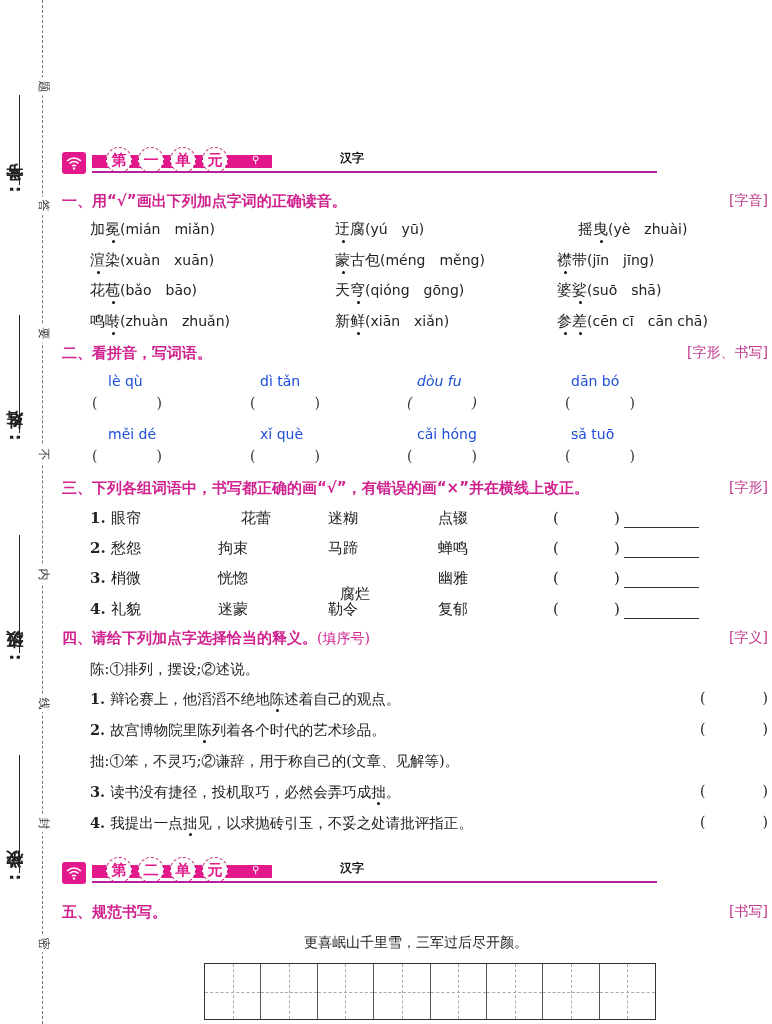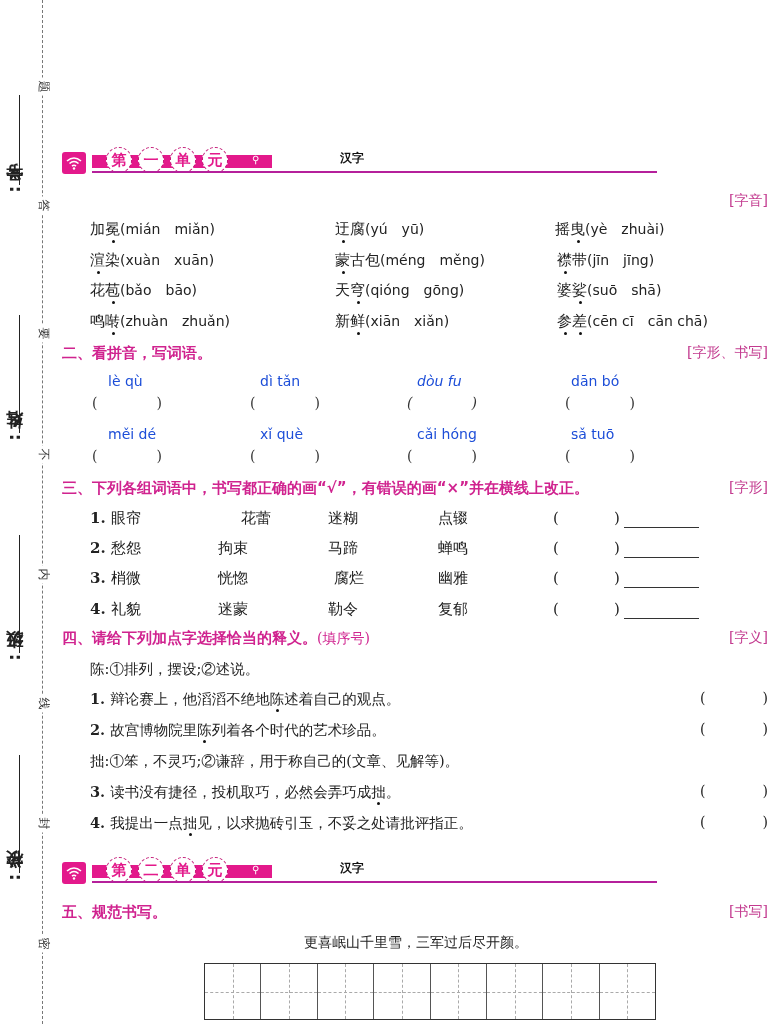--- a/index.html
+++ b/index.html
@@ -104,27 +104,28 @@
   <div class="unit-circle" style="left:44px;">第</div>
   <div class="unit-circle" style="left:76px;">一</div>
   <div class="unit-circle" style="left:108px;">单</div>
   <div class="unit-circle" style="left:140px;">元</div>
   <span class="search-glyph">⚲</span>
   <div class="header-line"></div>
   <span class="unit-topic">汉字</span>
 </div>
 
 <div class="sec-head" style="top:192px;">
+  <span class="sec-title">一、用“√”画出下列加点字词的正确读音。</span>
   <span class="sec-tag">[字音]</span>
 </div>
 
 <div id="q1">
     <div class="q1-item" style="top:220px;left:90px;font-size:15px;"><span class="hanzi">加</span><span class="hanzi dotted">冕</span><span class="py">(mián　miǎn)</span></div>
     <div class="q1-item" style="top:220px;left:335px;font-size:15px;"><span class="hanzi dotted">迂</span><span class="hanzi">腐</span><span class="py">(yú　yū)</span></div>
-    <div class="q1-item" style="top:220px;left:555px;font-size:15px;"><span class="hanzi">摇</span><span class="hanzi dotted">曳</span><span class="py">(yè　zhuài)</span></div>
+    <div class="q1-item" style="top:220px;left:578px;font-size:15px;"><span class="hanzi">摇</span><span class="hanzi dotted">曳</span><span class="py">(yè　zhuài)</span></div>
     <div class="q1-item" style="top:251px;left:90px;font-size:15px;"><span class="hanzi dotted">渲</span><span class="hanzi">染</span><span class="py">(xuàn　xuān)</span></div>
     <div class="q1-item" style="top:251px;left:335px;font-size:15px;"><span class="hanzi dotted">蒙</span><span class="hanzi">古包</span><span class="py">(méng　měng)</span></div>
     <div class="q1-item" style="top:251px;left:557px;font-size:15px;"><span class="hanzi dotted">襟</span><span class="hanzi">带</span><span class="py">(jīn　jīng)</span></div>
     <div class="q1-item" style="top:281px;left:90px;font-size:15px;"><span class="hanzi">花</span><span class="hanzi dotted">苞</span><span class="py">(bǎo　bāo)</span></div>
     <div class="q1-item" style="top:281px;left:335px;font-size:15px;"><span class="hanzi">天</span><span class="hanzi dotted">穹</span><span class="py">(qióng　gōng)</span></div>
     <div class="q1-item" style="top:281px;left:557px;font-size:15px;"><span class="hanzi">婆</span><span class="hanzi dotted">娑</span><span class="py">(suō　shā)</span></div>
     <div class="q1-item" style="top:312px;left:90px;font-size:15px;"><span class="hanzi">鸣</span><span class="hanzi dotted">啭</span><span class="py">(zhuàn　zhuǎn)</span></div>
     <div class="q1-item" style="top:312px;left:335px;font-size:15px;"><span class="hanzi">新</span><span class="hanzi dotted">鲜</span><span class="py">(xiān　xiǎn)</span></div>
     <div class="q1-item" style="top:312px;left:557px;font-size:15px;"><span class="hanzi dotted">参</span><span class="hanzi dotted">差</span><span class="py">(cēn cī　cān chā)</span></div>
   </div>
@@ -211,21 +212,21 @@
       <span style="left:128px;">拘束</span>
       <span style="left:238px;">马蹄</span>
       <span style="left:348px;">蝉鸣</span>
       <span style="left:463px;">(</span>
       <span style="left:524px;">)</span>
       <div class="q3-line"></div>
     </div>
     <div class="q3-row" style="top:569px;">
       <span style="left:0px;"><span class="q3-num" style="position: static;">3. </span><span style="position: static;">梢微</span></span>
       <span style="left:128px;">恍惚</span>
-      <span style="left:244px;">腐烂</span>
+      <span style="left:250px;margin-top:16px;">腐烂</span>
       <span style="left:348px;">幽雅</span>
       <span style="left:463px;">(</span>
       <span style="left:524px;">)</span>
       <div class="q3-line"></div>
     </div>
     <div class="q3-row" style="top:600px;">
       <span style="left:0px;"><span class="q3-num" style="position: static;">4. </span><span style="position: static;">礼貌</span></span>
       <span style="left:128px;">迷蒙</span>
       <span style="left:238px;">勒令</span>
       <span style="left:348px;">复郁</span>

